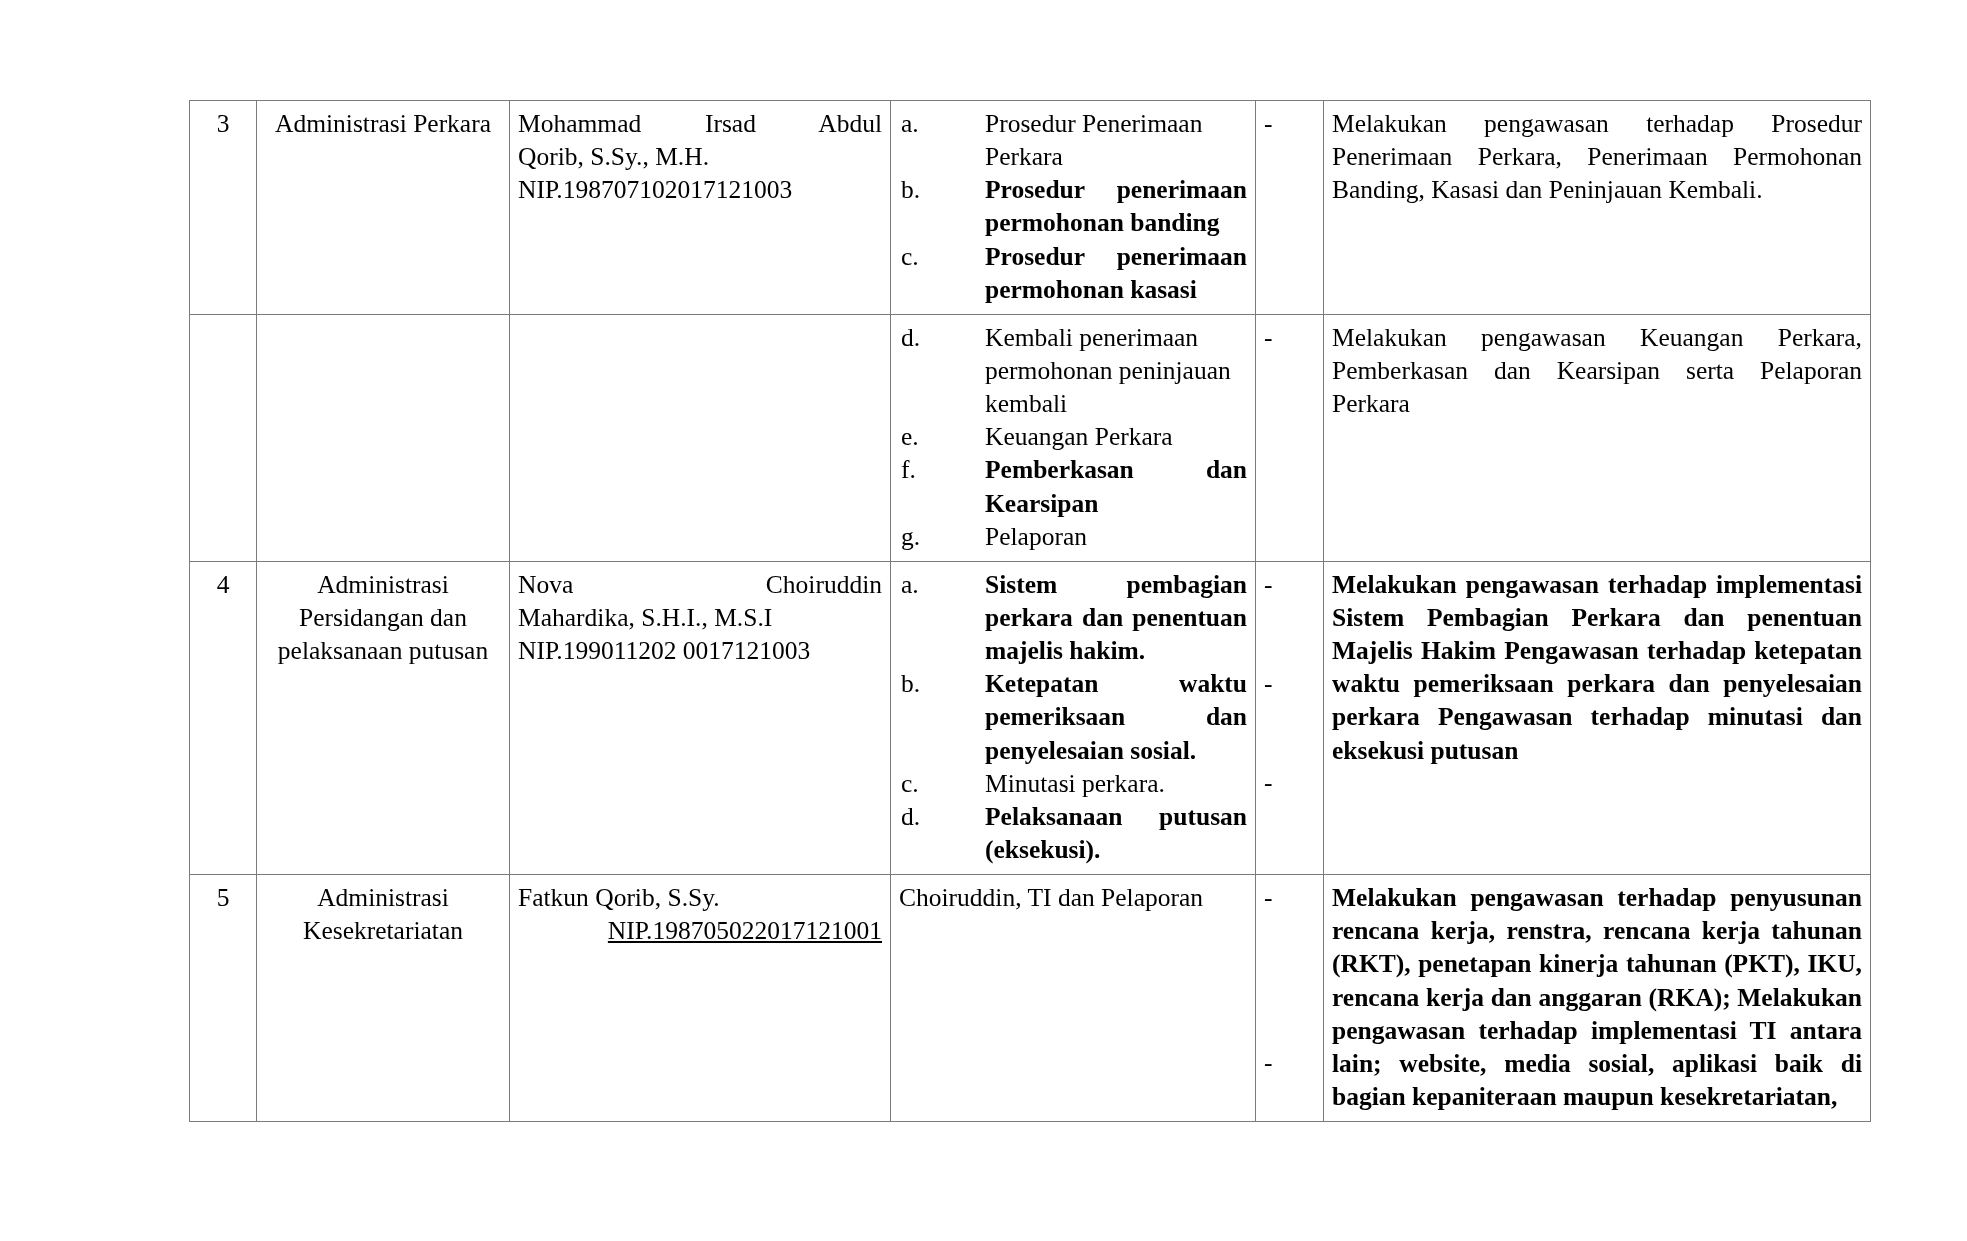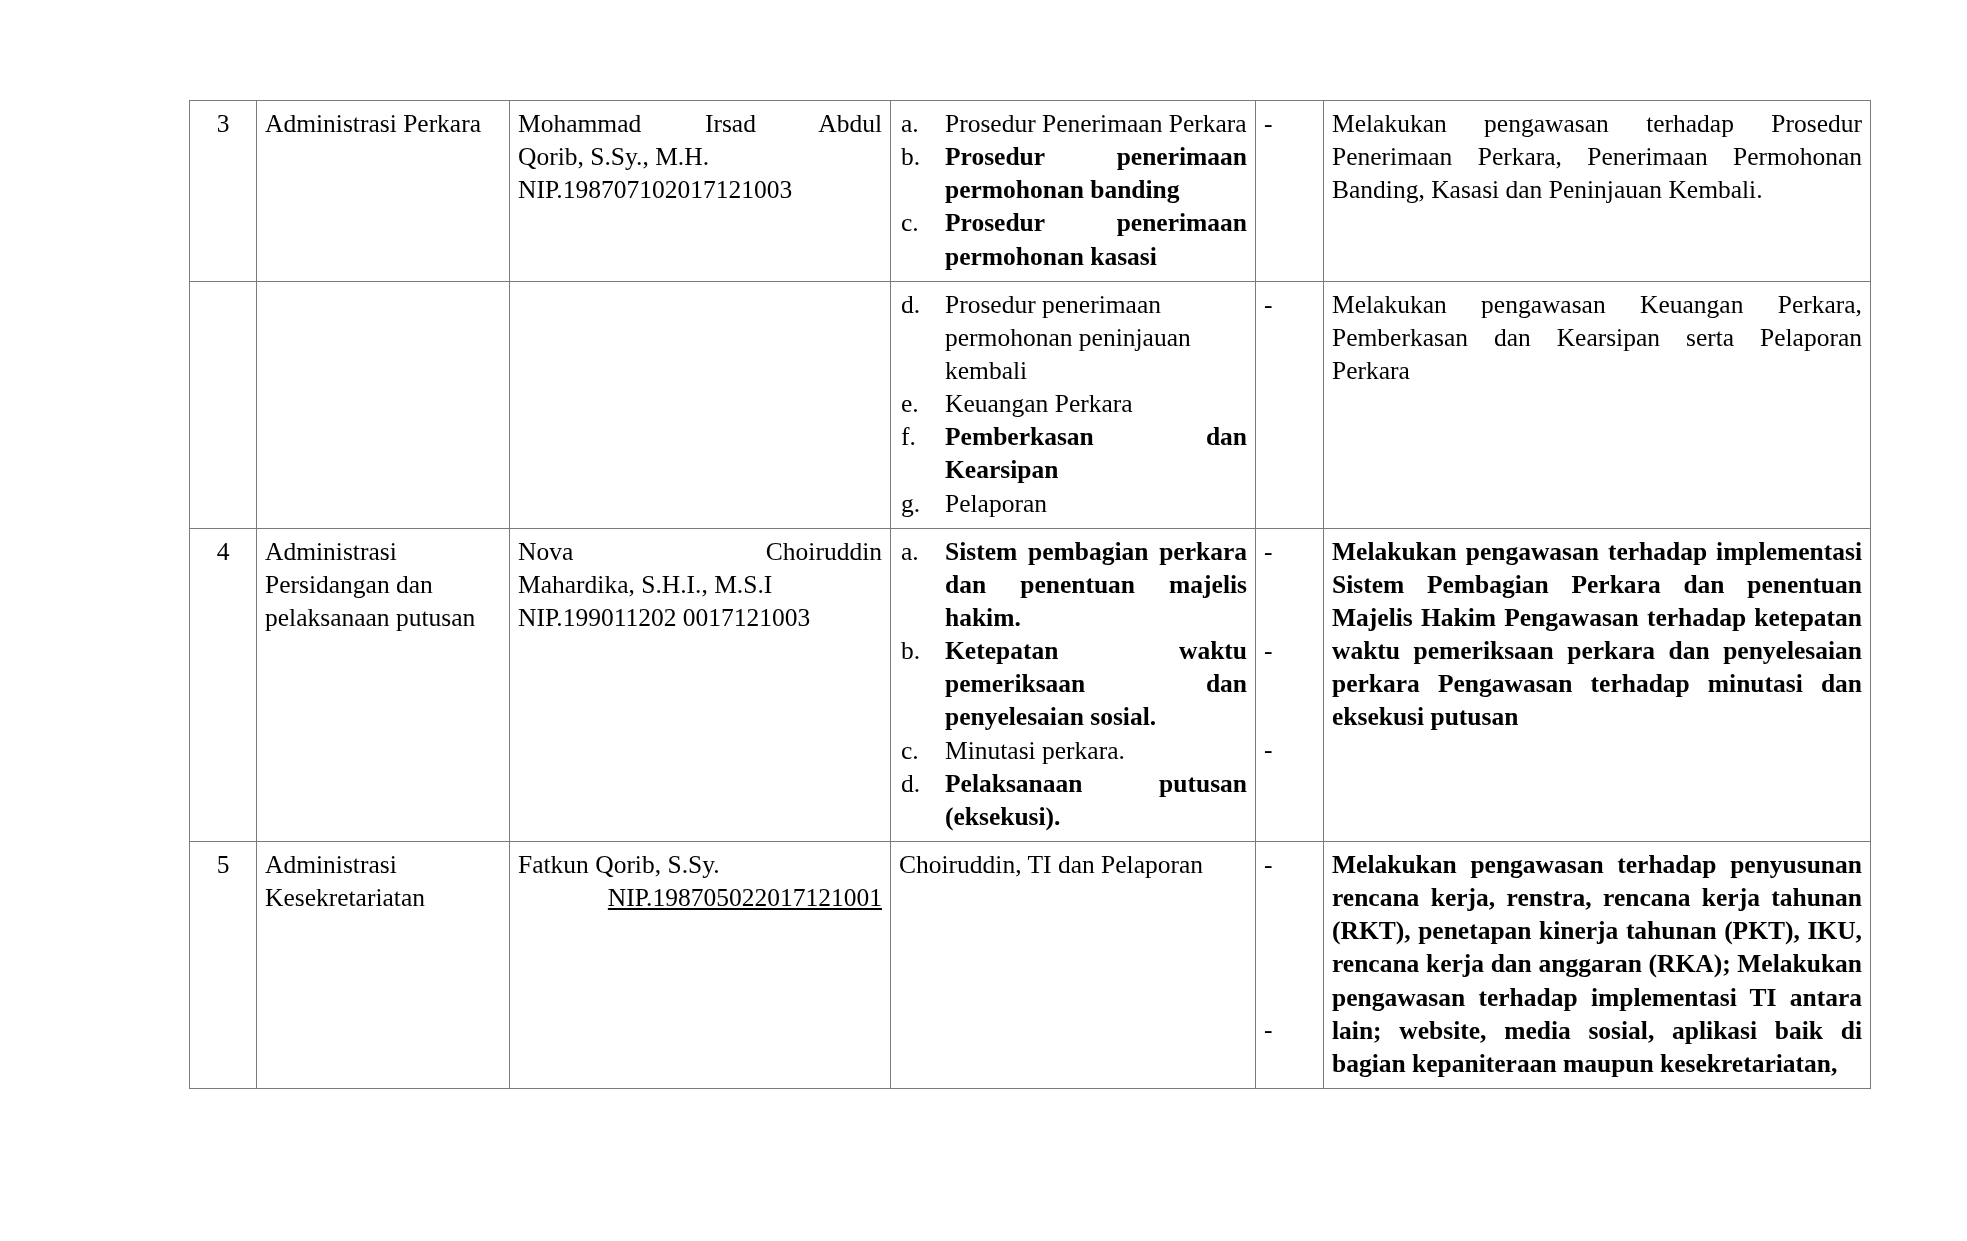--- a/index.html
+++ b/index.html
@@ -46,21 +46,21 @@
   col.c-nama   { width: 381px; }
   col.c-uraian { width: 365px; }
   col.c-dash   { width: 68px; }
   col.c-tugas  { width: 547px; }
 
   .cell-no {
     text-align: center;
     padding-left: 0;
     padding-right: 0;
   }
-  .cell-bidang { text-align: left; }
+  .cell-bidang { text-align: center; }
   .cell-nama   { text-align: justify; text-justify: inter-word; }
   .cell-nama .ln { display: block; }
   .cell-nama .ln.just {
     text-align: justify;
     text-align-last: justify;
   }
   .cell-uraian { padding-right: 4px; }
   .cell-dash   { text-align: left; padding-left: 6px; padding-right: 2px; }
   .cell-tugas  { text-align: justify; text-justify: inter-word; }
 
@@ -77,20 +77,21 @@
   }
   ol.alpha > li > .marker {
     position: absolute;
     left: 2px;
     top: 0;
     width: 38px;
     text-align: left;
   }
   ol.alpha > li > .txt {
     display: block;
+    margin-left: 40px;
   }
   .just-block {
     text-align: justify;
     text-justify: inter-word;
     font-weight: bold;
   }
   .just-all {
     text-align: justify;
     text-align-last: justify;
     margin-top: 32px;
@@ -154,21 +155,21 @@
         </tr>
 
         <tr>
           <td class="cell-no"></td>
           <td class="cell-bidang"></td>
           <td class="cell-nama"></td>
           <td class="cell-uraian">
             <ol class="alpha">
               <li>
                 <span class="marker">d.</span>
-                <span class="txt left-block">Prosedur penerimaan permohonan peninjauan kembali</span>
+                <span class="txt left-block">Kembali penerimaan permohonan peninjauan kembali</span>
               </li>
               <li>
                 <span class="marker">e.</span>
                 <span class="txt left-block">Keuangan Perkara</span>
               </li>
               <li>
                 <span class="marker">f.</span>
                 <span class="txt just-block">Pemberkasan dan Kearsipan</span>
               </li>
               <li>

